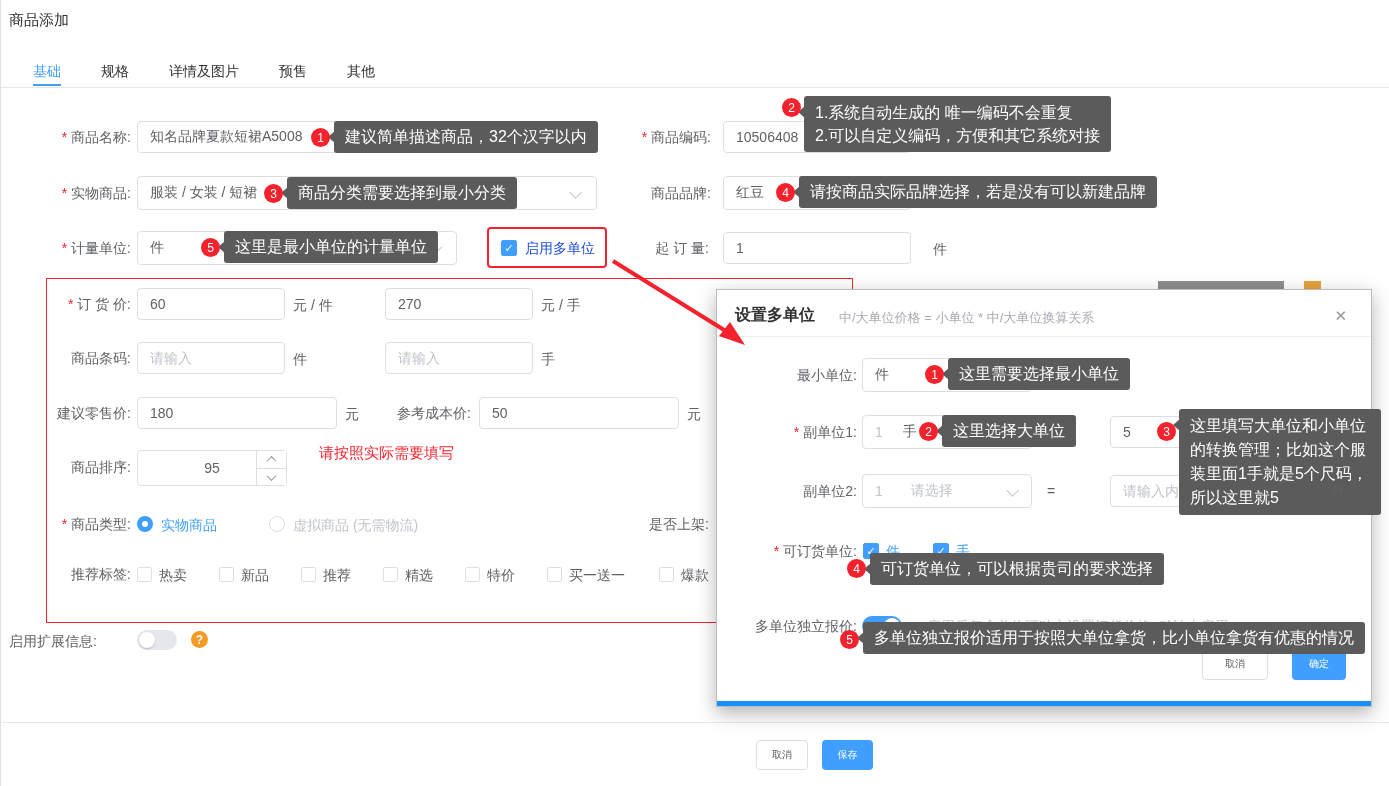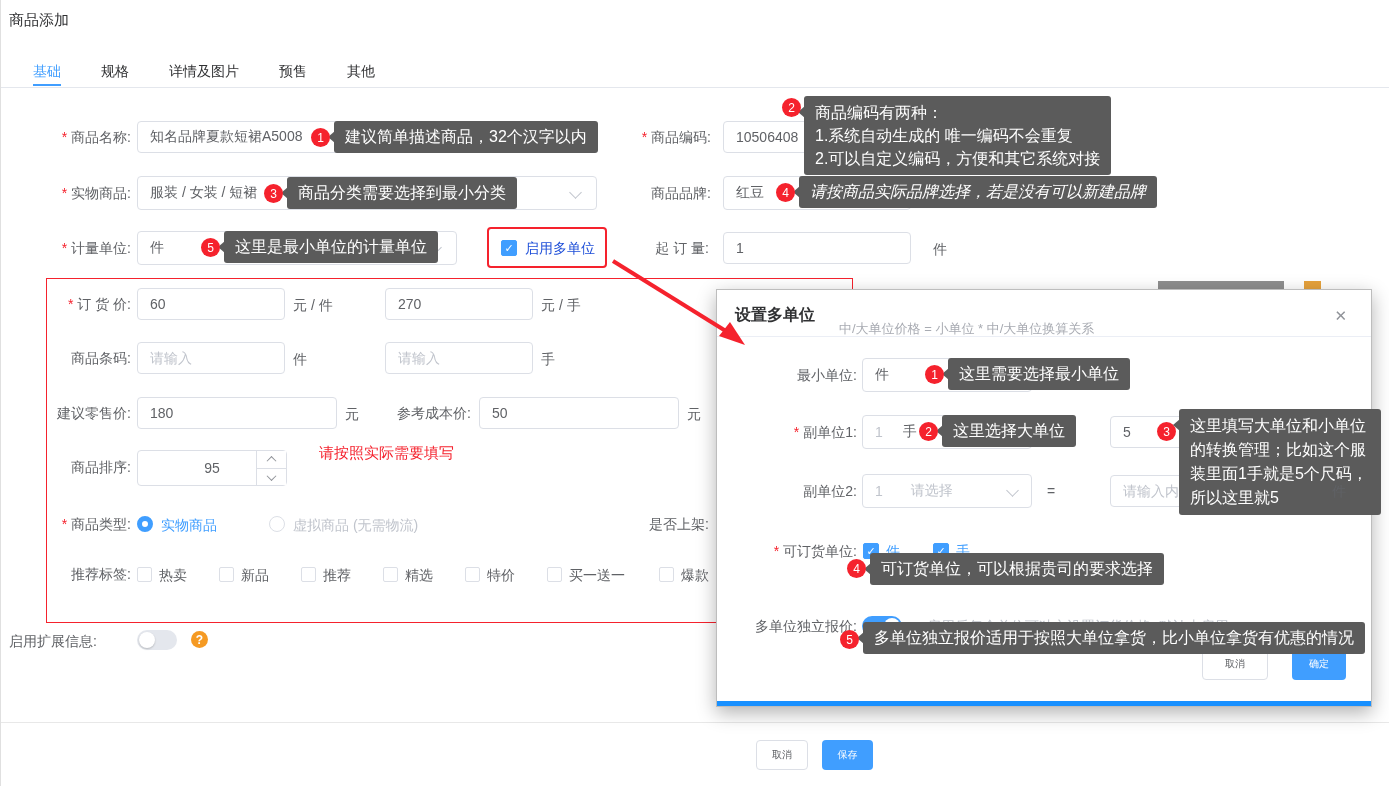--- a/index.html
+++ b/index.html
@@ -69,39 +69,38 @@
 
   <div class="lbl" style="left:20px;top:120px;width:110px;"><span class="star">*</span><span>商品名称:</span></div>
   <input class="ipt" style="left: 136px; top: 121px; width: 460px;" value="知名品牌夏款短裙A5008">
   <div class="badge" style="left:310px;top:128px;">1</div>
   <div class="tip" style="left:333px;top:121px;">建议简单描述商品，32个汉字以内</div>
 
   <div class="lbl" style="left:600px;top:120px;width:110px;"><span class="star">*</span><span>商品编码:</span></div>
   <input class="ipt" style="left: 722px; top: 121px; width: 188px;" value="10506408">
   <div class="badge" style="left:781px;top:98px;">2</div>
   <div class="tip" style="left:803px;top:96px;line-height:23px;">
-    <div>商品编码有两种：</div>
     <div>1.系统自动生成的 唯一编码不会重复</div>
     <div>2.可以自定义编码，方便和其它系统对接</div>
   </div>
 
   <div class="lbl" style="left:20px;top:176px;width:110px;"><span class="star">*</span><span>实物商品:</span></div>
   <div class="sel" style="left:136px;top:176px;width:460px;">
     <span>服装 / 女装 / 短裙</span>
     <span class="sel-chev" style="right:16px;top:11px;"></span>
   </div>
   <div class="badge" style="left:263px;top:184px;">3</div>
   <div class="tip" style="left:286px;top:177px;">商品分类需要选择到最小分类</div>
 
   <div class="lbl" style="left:600px;top:176px;width:110px;">商品品牌:</div>
   <div class="sel" style="left:722px;top:176px;width:188px;">
     <span>红豆</span>
   </div>
   <div class="badge" style="left:775px;top:183px;">4</div>
-  <div class="tip" style="left:798px;top:176px;font-style:italic;">请按商品实际品牌选择，若是没有可以新建品牌</div>
+  <div class="tip" style="left:798px;top:176px;">请按商品实际品牌选择，若是没有可以新建品牌</div>
 
   <div class="lbl" style="left:20px;top:231px;width:110px;"><span class="star">*</span><span>计量单位:</span></div>
   <div class="sel" style="left:136px;top:231px;width:320px;">
     <span>件</span>
     <span class="sel-chev" style="right:16px;top:11px;"></span>
   </div>
   <div class="badge" style="left:200px;top:238px;">5</div>
   <div class="tip" style="left:223px;top:231px;">这里是最小单位的计量单位</div>
 
   <div class="abs" style="left:486px;top:227px;width:120px;height:41px;border:2px solid #f5222d;border-radius:4px;z-index:3;"></div>
@@ -174,21 +173,21 @@
   <div class="tgl off" style="left:136px;top:630px;">
       <span class="knob"></span>
     </div>
   <div class="qicon" style="left:190px;top:631px;">?</div>
 
   <div class="abs" style="left:1157px;top:281px;width:126px;height:8px;background:#7a7a7a;opacity:.85;"></div>
   <div class="abs" style="left:1303px;top:281px;width:17px;height:8px;background:#E6A23C;"></div>
 
   <div class="modal">
     <div class="abs" style="left:18px;top:15px;font-size:16px;font-weight:bold;color:#303133;">设置多单位</div>
-    <div class="abs" style="left:122px;top:30px;font-size:13px;color:#a8abb2;">中/大单位价格 = 小单位 * 中/大单位换算关系</div>
+    <div class="abs" style="left:122px;top:19px;font-size:13px;color:#a8abb2;">中/大单位价格 = 小单位 * 中/大单位换算关系</div>
     <div class="abs" style="right:24px;top:17px;font-size:15px;color:#909399;cursor:pointer;">✕</div>
     <div class="hline" style="left:0;top:46px;width:100%;background:#ebeef5;"></div>
 
     <div class="lbl" style="left:30px;top:68px;width:110px;">最小单位:</div>
     <div class="sel" style="left:145px;top:68px;width:170px;">
       <span>件</span>
       <span class="sel-chev" style="right:14px;top:11px;"></span>
     </div>
     <div class="badge" style="left:208px;top:75px;">1</div>
     <div class="tip" style="left:231px;top:68px;">这里需要选择最小单位</div>

